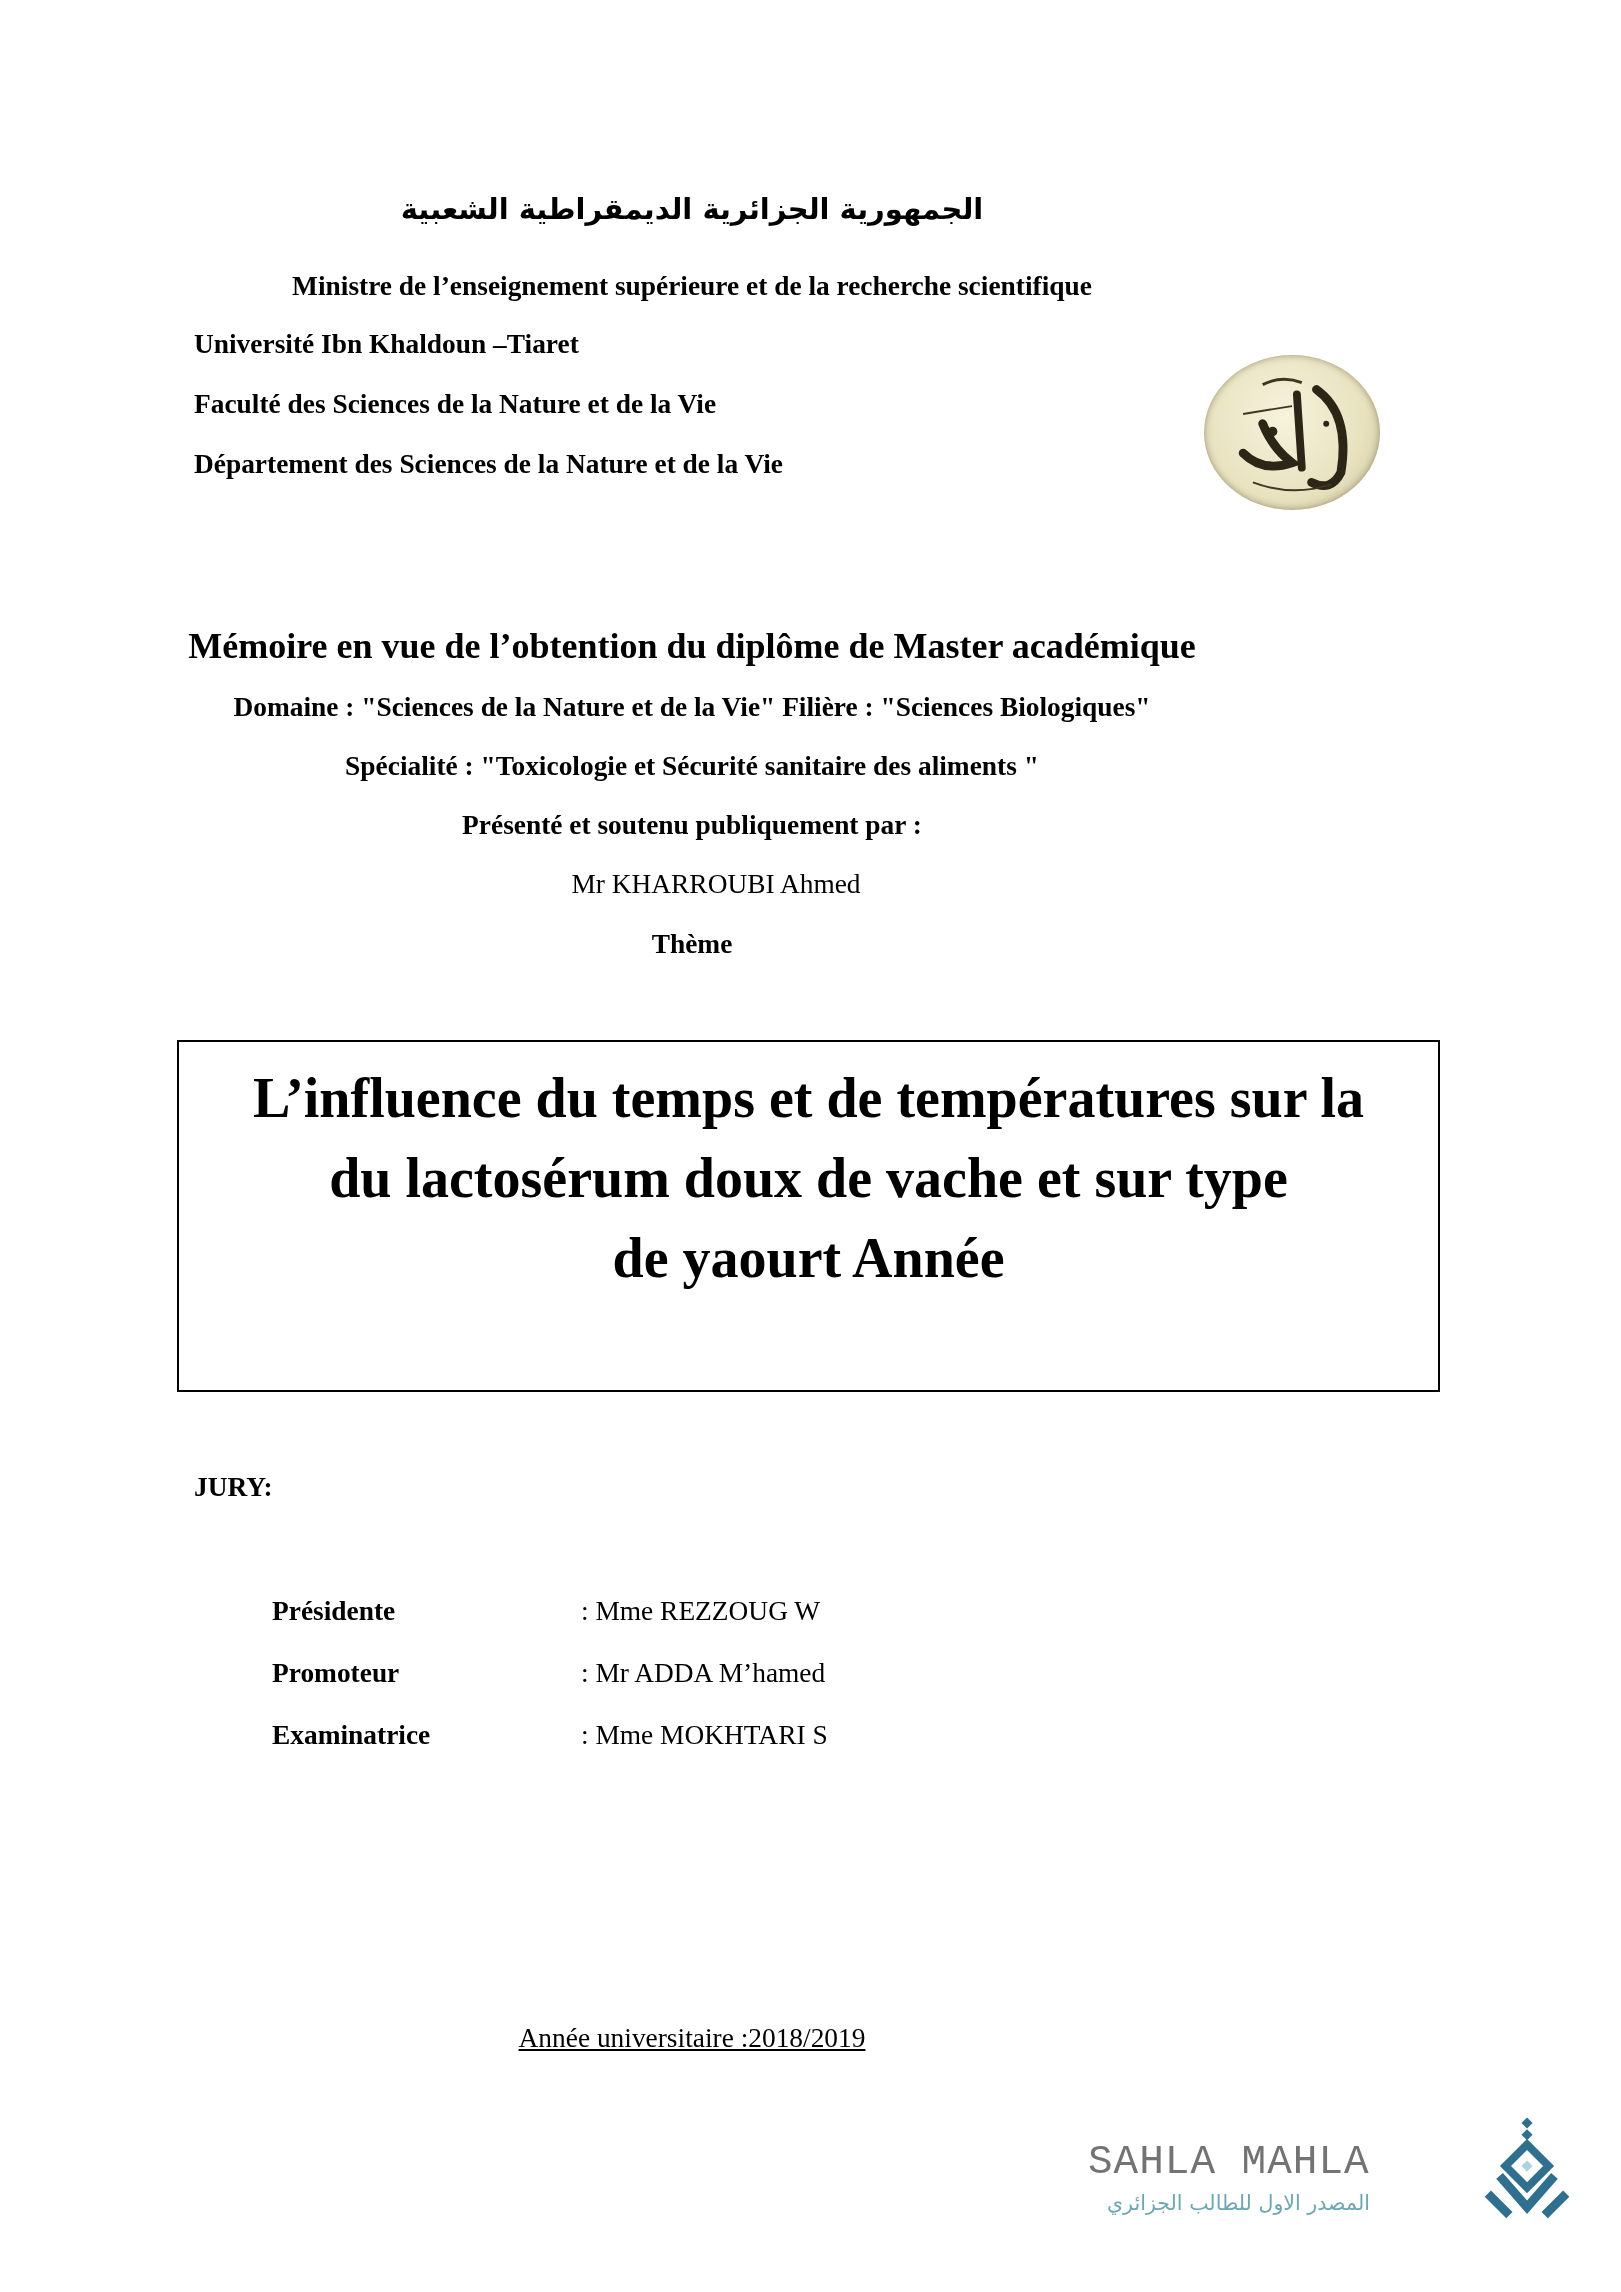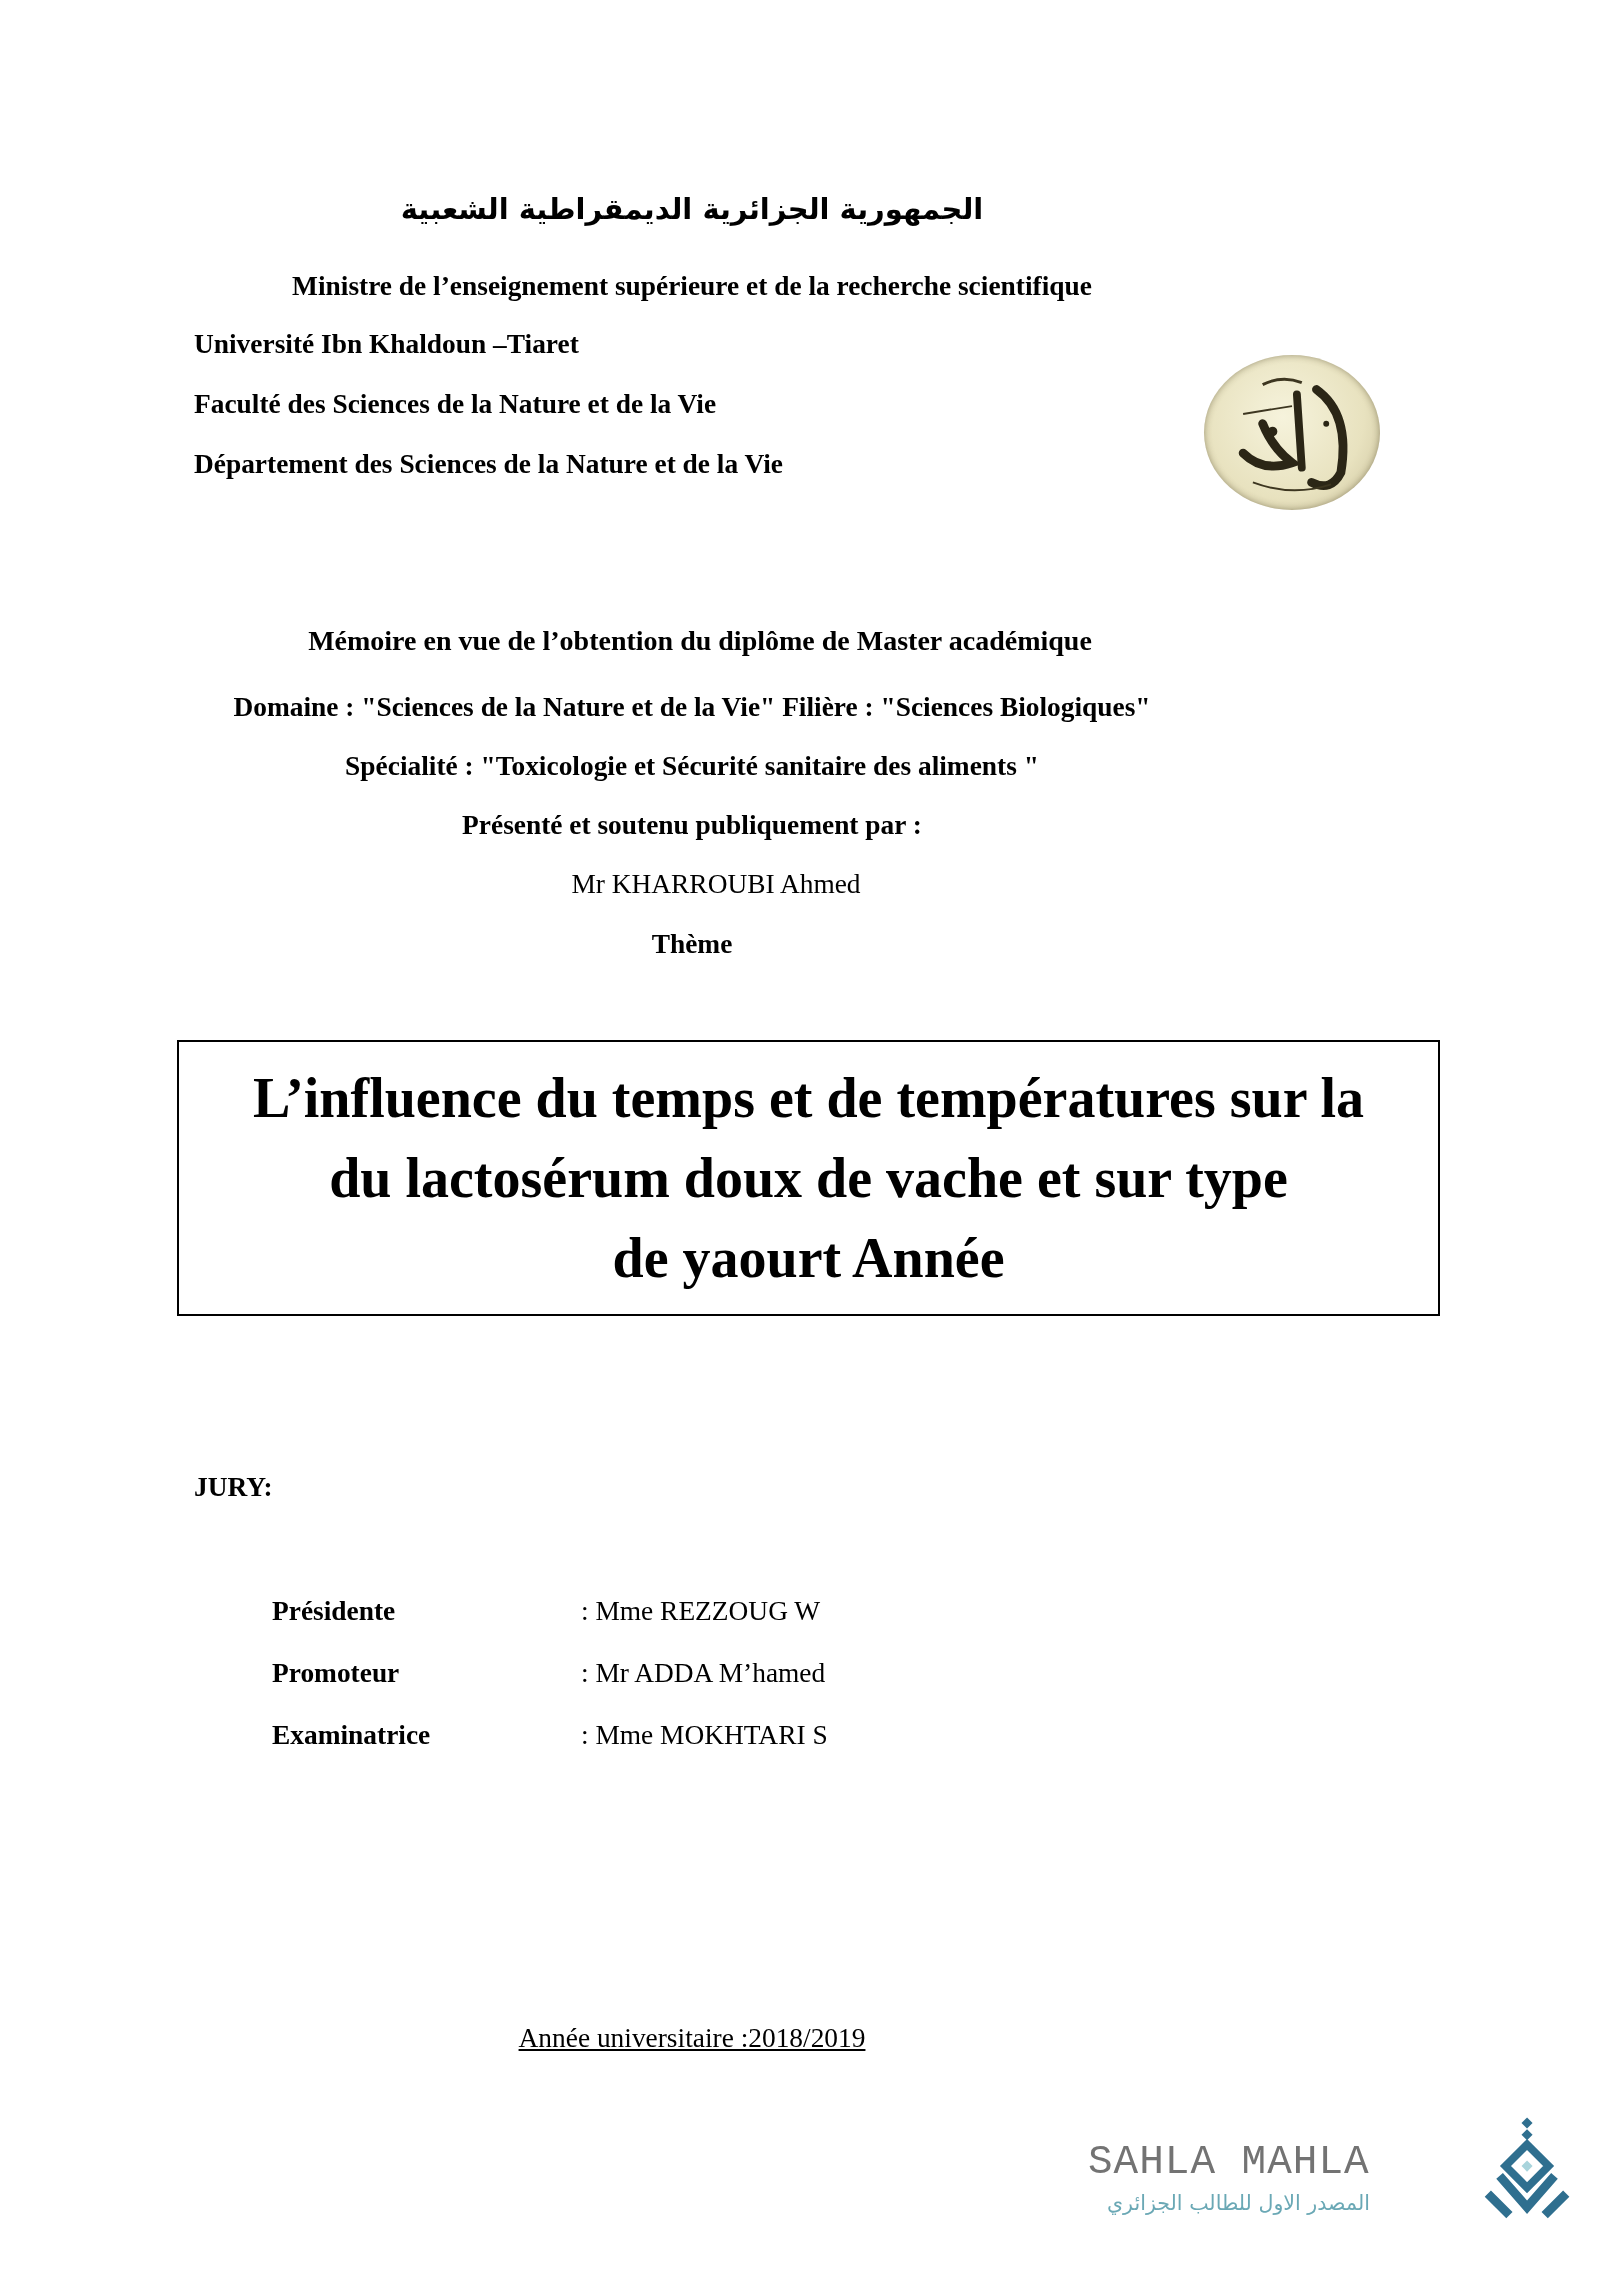--- a/index.html
+++ b/index.html
@@ -7,27 +7,27 @@
          font-family: "Liberation Serif", "DejaVu Serif", serif; color: #000; }
   .abs { position: absolute; }
   .center { left: 0; width: 1384px; text-align: center; }
   .arabic-header { top: 192px; font-size: 29px; font-weight: bold; direction: rtl; font-family: "DejaVu Sans", sans-serif; }
   .ministry { top: 271px; font-size: 27.4px; font-weight: bold; }
   .inst { left: 194px; font-size: 27.4px; font-weight: bold; }
   .logo { left: 1204px; top: 355px; width: 176px; height: 155px; border-radius: 50%;
           background: radial-gradient(circle at 45% 40%, #f6f3dc 0%, #e8e2bf 60%, #c9c09a 100%);
           box-shadow: inset 0 0 7.8px rgba(60,50,20,0.45); overflow: hidden; }
   .logo svg { width: 100%; height: 100%; }
-  .memoire { top: 625px; font-size: 28px; font-weight: bold; padding-left: 8px; }
+  .memoire { top: 625px; font-size: 36px; font-weight: bold; }
   .domaine { top: 692px; font-size: 27.4px; font-weight: bold; }
   .specialite { top: 751px; font-size: 27.4px; font-weight: bold; }
   .presente { top: 810px; font-size: 27.4px; font-weight: bold; }
   .author { top: 869px; font-size: 27.4px; padding-left: 24px; }
   .theme-label { top: 929px; font-size: 27.4px; font-weight: bold; }
-  .title-box { left: 177px; top: 1040px; width: 1263px; height: 276px; border: 2.9px solid #000;
+  .title-box { left: 177px; top: 1040px; width: 1263px; height: 352px; border: 2.9px solid #000;
                box-sizing: border-box; display: flex; align-items: flex-start; justify-content: center; }
   .title-text { margin-top: 15.7px; font-size: 56px; font-weight: bold; text-align: center; line-height: 80px; }
   .jury-label { left: 194px; top: 1472px; font-size: 27.4px; font-weight: bold; }
   .jury-row { left: 272px; font-size: 27.4px; width: 882px; height: 39px; }
   .jury-role { position: absolute; left: 0; font-weight: bold; }
   .jury-name { position: absolute; left: 309px; }
   .annee { top: 2023px; font-size: 27.4px; text-decoration: underline; }
   .brand { left: 1088px; top: 2117px; width: 412px; height: 108px; }
   .brand-name { position: absolute; left: 0; top: 21.6px; font-family: Liberation Mono, monospace;
                 font-size: 41px; letter-spacing: 1px; color: #737373; }

